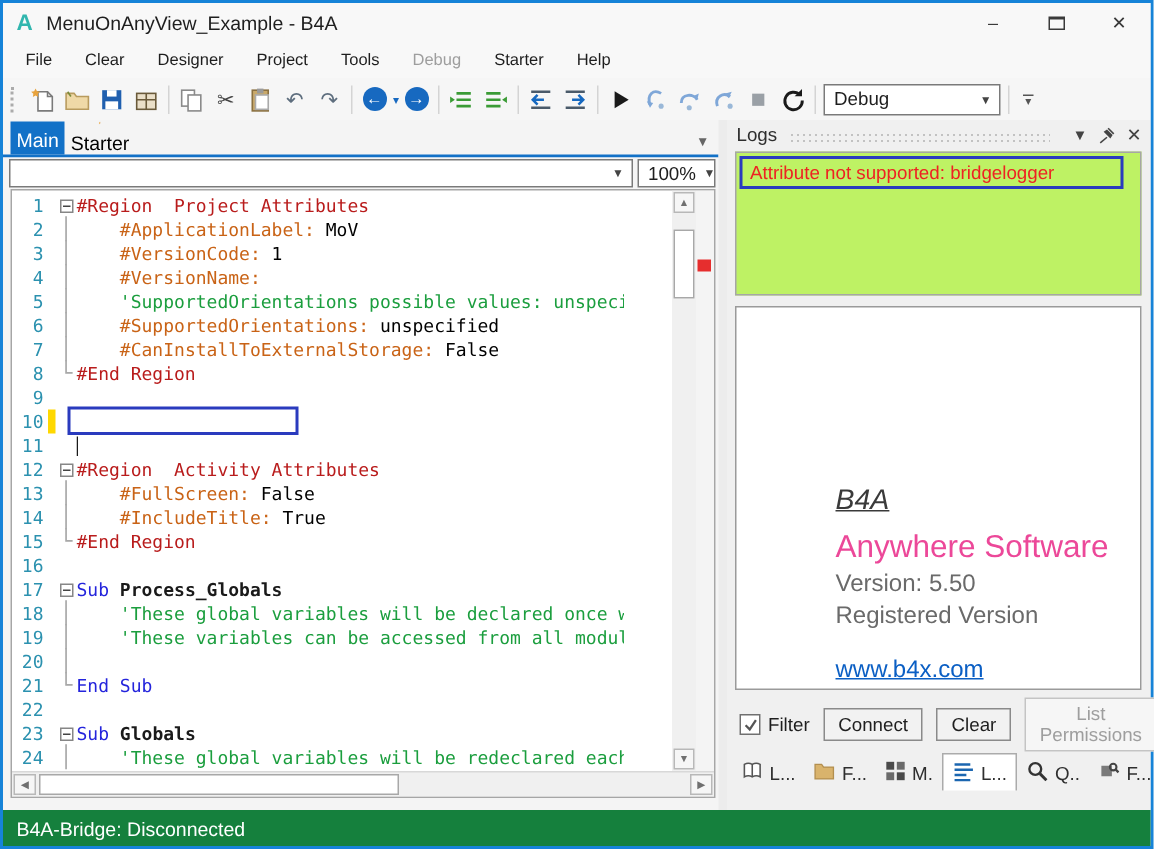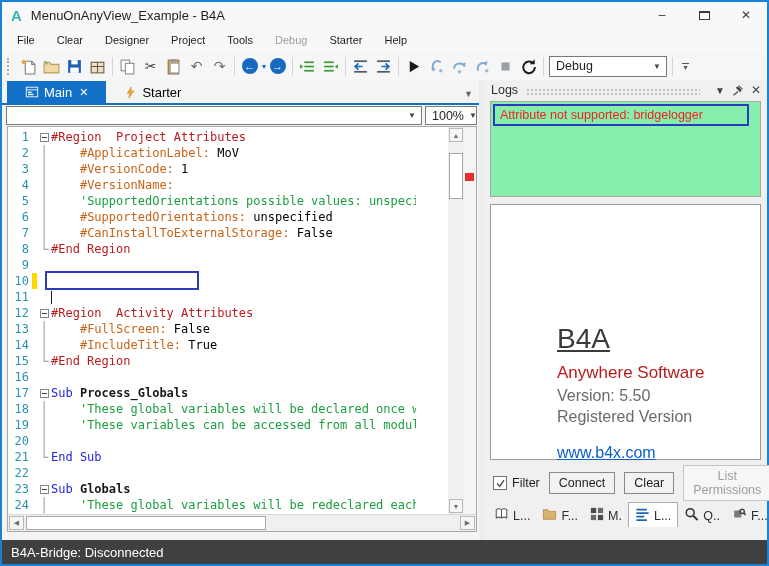--- a/index.html
+++ b/index.html
@@ -35,21 +35,21 @@
   .overflow .chev { font-size:8px; line-height:5px; }
 
   
   .content { height:460px; display:flex; }
   .editorpanel { width:477px; display:flex; flex-direction:column; }
   .splitter { width:6px; background:#ECECEC; }
   .rightpanel { width:282px; background:#F0F0F0; display:flex; flex-direction:column; }
 
   
   .tabstrip { height:23px; display:flex; align-items:flex-end; padding-left:5px; position:relative; }
-  .edtab { height:22px; display:flex; align-items:center; gap:5px; padding:0 18px; font-size:13px; }
+  .edtab { height:22px; display:flex; align-items:center; gap:5px; padding:0 4px; font-size:13px;flex-direction:column; }
   .edtab.active { background:#1271C7; color:#fff; }
   .edtab .closex { font-size:11px; margin-left:2px; }
   .tabchevron { position:absolute; right:6px; bottom:4px; font-size:9px; color:#666; }
   .tabline { height:2px; background:#1271C7; }
 
   
   .comborow { height:21px; display:flex; align-items:center; background:#F5F5F5; padding:0 2px 0 4px; gap:3px; }
   .navcombo { flex:1; height:19px; }
   .zoomcombo { width:52px; height:19px; }
 
@@ -84,41 +84,41 @@
   .hscroll { position:absolute; left:0; right:0; bottom:0; height:17px; background:#F0F0F0; border-top:1px solid #D8D8D8; }
   .hbtn { position:absolute; top:1px; bottom:1px; width:15px; background:#F6F6F6; border:1px solid #B8B8B8; color:#707070; font-size:7px; display:flex; align-items:center; justify-content:center; }
   .hleft { left:1px; } .hright { right:1px; }
   .hthumb { position:absolute; top:1px; left:18px; width:240px; bottom:1px; background:#FFF; border:1px solid #A8A8A8; }
 
   
   .panelheader { height:20px; display:flex; align-items:center; padding:0 6px; }
   .panelheader .ptitle { font-size:12.5px; color:#2E2E2E; }
   .tex { flex:1; height:7px; margin:3px 8px 0 8px; background-image:radial-gradient(#C2C2C2 0.8px, transparent 0.9px); background-size:4px 4px; }
   .hicon { color:#444; font-size:10px; margin-left:7px; display:flex; align-items:center; }
-  .logsbox { margin:1px 6px 0 5px; height:96px; background:#86efac; border:1px solid #A6A6A6; position:relative; }
+  .logsbox { margin:1px 6px 0 5px; height:96px; background:#bef264; border:1px solid #A6A6A6; position:relative; }
   .anno-log { position:absolute; left:2px; top:2px; width:256px; height:22px; border:2px solid #2A3BBE; }
   .logmsg { position:absolute; left:9px; top:6px; font-size:12.5px; color:#EE2222; }
   .aboutbox { margin:7px 6px 0 5px; height:256px; background:#fff; border:1px solid #9A9A9A; position:relative; }
   .aboutblock { position:absolute; left:66px; top:118px; color:#595959; }
-  .b4atitle { font-size:28px; color:#3A3A3A; text-decoration:underline; margin-bottom:8px; }
-  .aboutline1 { font-size:17px; color:#b91c1c; margin-bottom:4px; }
+  .b4atitle { font-size:19px; color:#3A3A3A; text-decoration:underline; margin-bottom:8px;font-style:italic; }
+  .aboutline1 { font-size:21px; color:#ec4899; margin-bottom:4px; }
   .aboutline { font-size:16px; color:#6A6A6A; margin-bottom:3px; }
   .b4alink { font-size:16px; color:#0B5FC4; text-decoration:underline; margin-top:15px; display:inline-block; }
   .btnrow { margin-top:11px; display:flex; align-items:center; padding:0 8px; gap:9px; height:24px; }
   .cbwrap { display:flex; align-items:center; gap:5px; }
   .checkbox { width:14px; height:14px; background:#fff; border:1px solid #707070; display:flex; align-items:center; justify-content:center; }
   .cblabel { font-size:12.5px; color:#1E1E1E; }
   .pbtn { font-size:12.5px; color:#1E1E1E; background:#F2F2F2; border:1px solid #8A8A8A; padding:3px 9px; font-family:"Liberation Sans",sans-serif; }
   .pbtn.disabled { color:#9E9E9E; border-color:#C4C4C4; background:#F6F6F6; }
   .bottomtabs { margin-top:7px; display:flex; align-items:flex-end; padding-left:3px; height:25px; }
   .btab { display:flex; align-items:center; gap:4px; padding:4px 6px 3px 6px; font-size:12.5px; color:#2E2E2E; }
   .btab.active { background:#fff; border:1px solid #ABABAB; border-bottom:none; }
 
   
-  .statusbar { height:24px; background:#404040; display:flex; align-items:center; padding-left:9px; }
+  .statusbar { height:24px; background:#15803d; display:flex; align-items:center; padding-left:9px; }
   .statustext { color:#fff; font-size:13px; }
 </style>
 </head>
 <body>
 
 <div class="window">
 
   <div class="titlebar">
     <span class="logo">A</span>
     <span class="title">MenuOnAnyView_Example - B4A</span>

